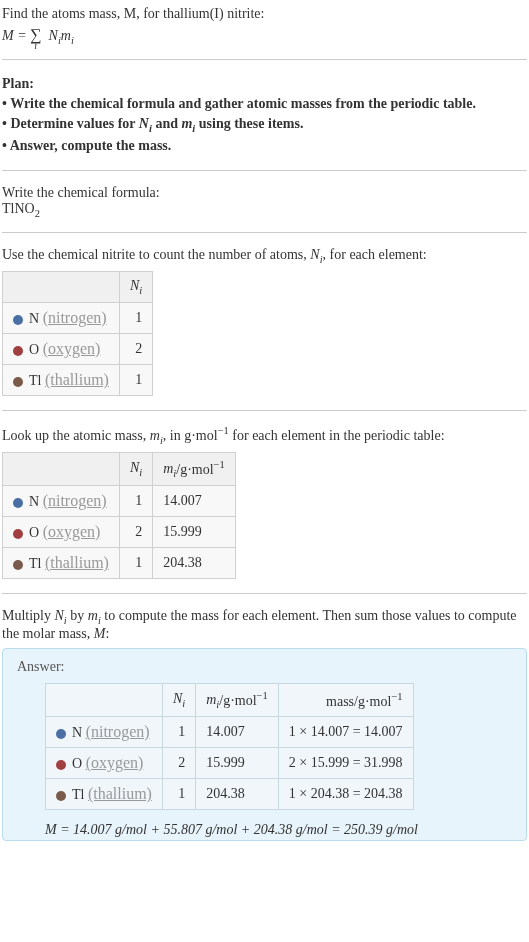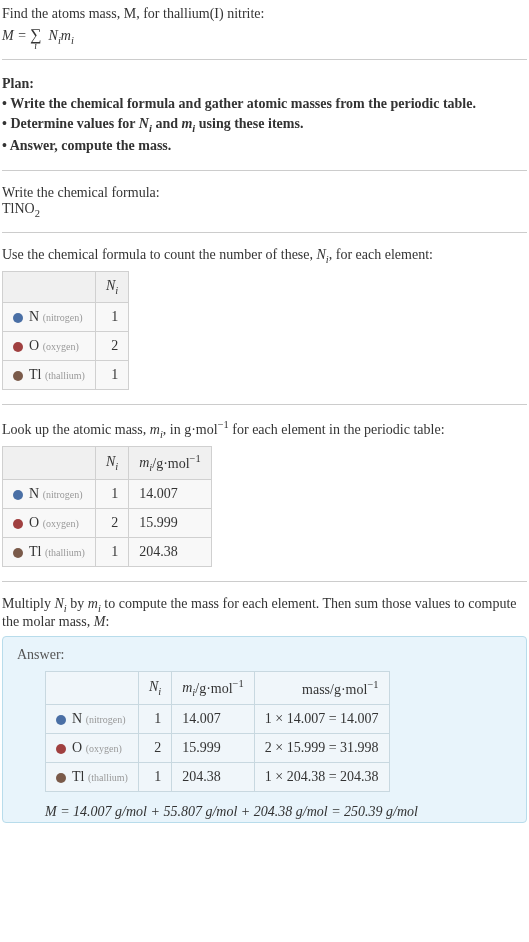--- a/index.html
+++ b/index.html
@@ -65,21 +65,22 @@
       height: 10px;
       border-radius: 50%;
       margin-right: 6px;
       vertical-align: middle;
     }
     .dot-n { background: #4a6fa5; }
     .dot-o { background: #a04040; }
     .dot-tl { background: #7a5a4a; }
     .element-label {
       color: #999;
-      font-size: 10px;
+      font-size: 16px;
+      text-decoration: underline;
     }
     .element-symbol {
       color: #333;
     }
     .answer-box {
       background: #e8f4fb;
       border: 1px solid #b8dceb;
       border-radius: 4px;
       padding: 10px 14px 2px 14px;
       margin-top: 6px;
@@ -124,21 +125,21 @@
 <hr class="divider">
 
 <div class="section">
   <div>Write the chemical formula:</div>
   <div><span>TlNO</span><span class="sub">2</span></div>
 </div>
 
 <hr class="divider">
 
 <div class="section">
-  <div><span>Use the chemical formula to count the number of these, </span><span class="italic">N<span class="sub">i</span></span><span>, for each element:</span></div>
+  <div><span>Use the chemical nitrite to count the number of atoms, </span><span class="italic">N<span class="sub">i</span></span><span>, for each element:</span></div>
   <table class="data-table">
     <tbody>
         <tr>
       <th></th>
       <th class="center italic">N<span class="sub">i</span></th>
     </tr>
     <tr>
       <td><span class="dot dot-n"></span><span class="element-symbol">N</span> <span class="element-label">(nitrogen)</span></td>
       <td class="center">1</td>
     </tr>

